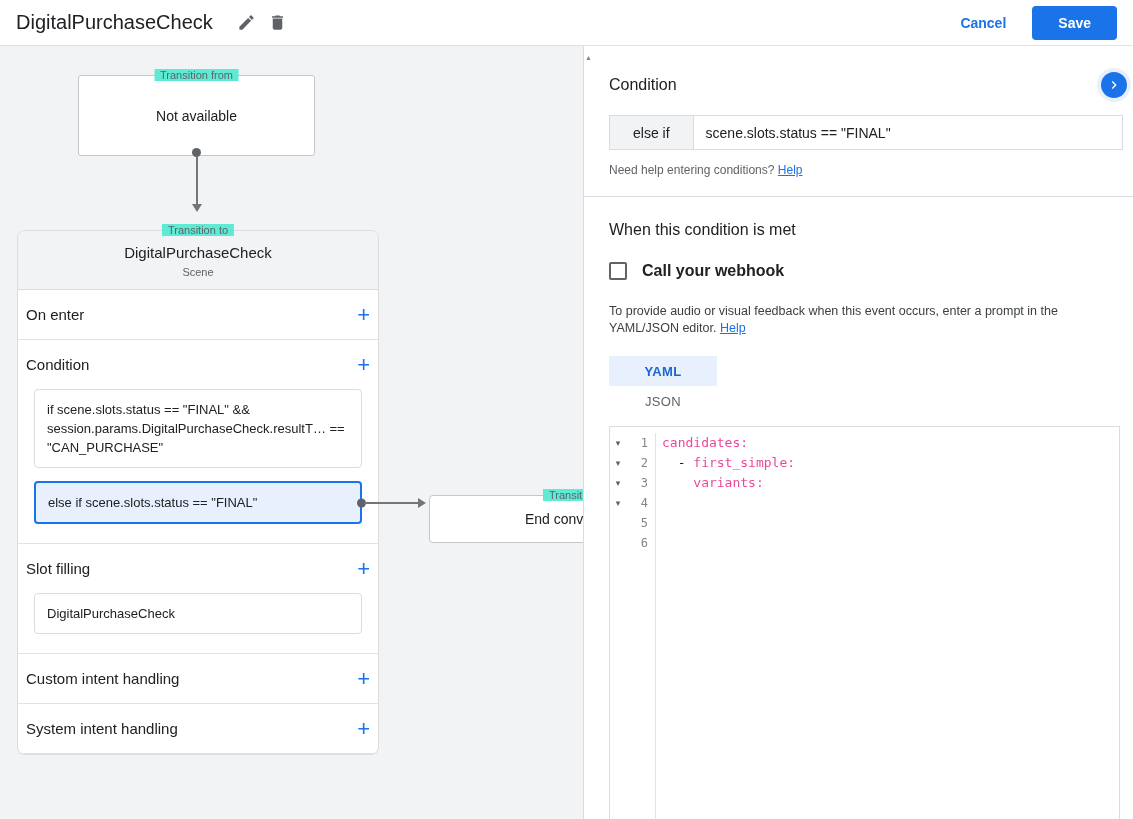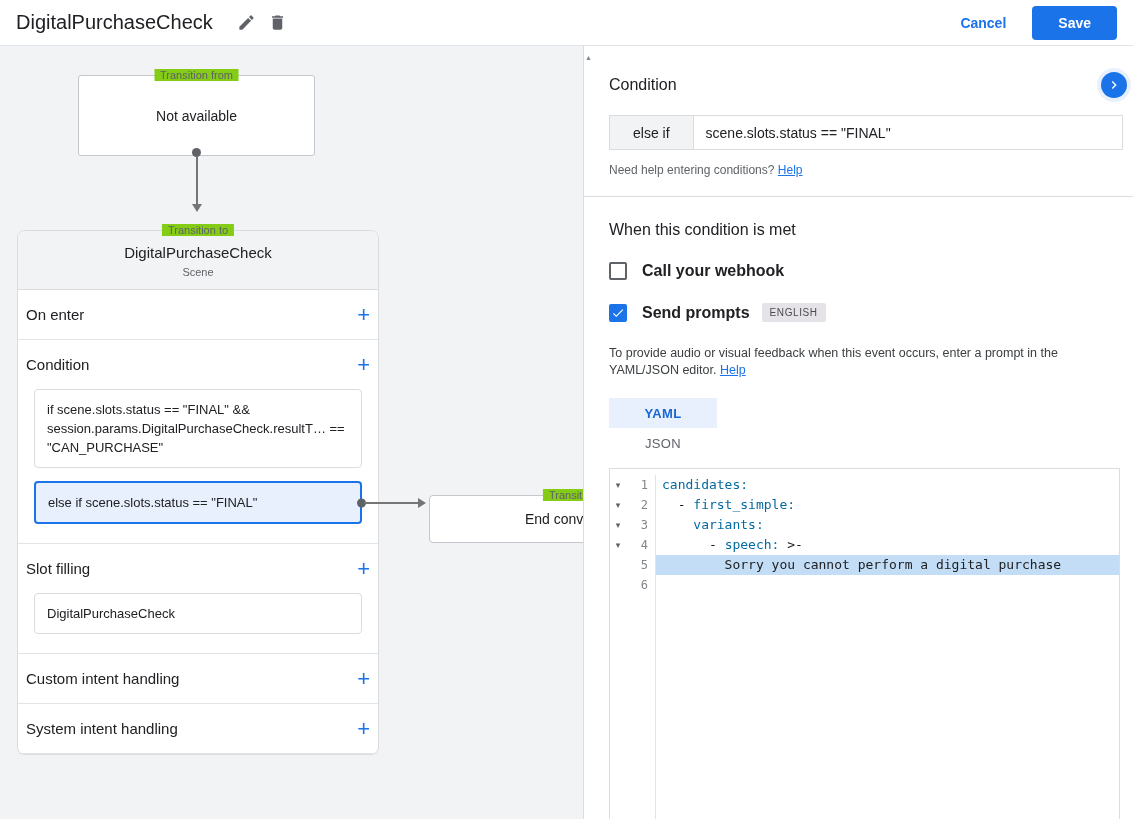--- a/index.html
+++ b/index.html
@@ -19,21 +19,21 @@
     font-size:14px; font-weight:bold; padding:0 26px; height:34px; cursor:pointer; font-family:inherit; }
 
   
   .main { display:flex; height:773px; }
   .canvas { width:584px; background:#f1f3f4; position:relative; overflow:hidden;
     border-right:1px solid #dadce0; flex:none; }
   .panel { flex:1; background:#fff; position:relative; overflow:hidden; }
 
   
   .node-tag { position:absolute; top:-7px; left:50%; transform:translateX(-50%);
-    font-size:11px; color:#5f6368; background:#84cc16; padding:0 6px; white-space:nowrap; }
+    font-size:11px; color:#5f6368; background:#5eead4; padding:0 6px; white-space:nowrap; }
   .from-box { position:absolute; left:78px; top:29px; width:237px; height:81px;
     background:#fff; border:1px solid #c4c7cb; border-radius:3px;
     display:flex; align-items:center; justify-content:center; font-size:14px; }
   .v-dot { position:absolute; left:192px; top:102px; width:9px; height:9px;
     border-radius:50%; background:#5f6368; }
   .v-line { position:absolute; left:196px; top:110px; width:2px; height:49px; background:#757575; }
   .v-head { position:absolute; left:192px; top:158px; width:0; height:0;
     border-left:5px solid transparent; border-right:5px solid transparent; border-top:8px solid #757575; }
 
   .scene-node { position:absolute; left:17px; top:184px; width:362px;
@@ -96,21 +96,21 @@
   .editor { margin:10px 13px 0 25px; border:1px solid #dadce0; height:400px; display:flex;
     font-family:"DejaVu Sans Mono","Liberation Mono",monospace; font-size:13px; padding-top:6px; }
   .gutter { width:46px; flex:none; border-right:1px solid #e0e3e7; }
   .gutter-row { height:20px; display:flex; align-items:center; }
   .fold { width:16px; text-align:center; font-size:9px; color:#5f6368; cursor:pointer;
     font-family:"DejaVu Sans",sans-serif; }
   .lnum { flex:1; text-align:right; padding-right:7px; font-size:12px; color:#80868b; }
   .code { flex:1; overflow:hidden; cursor:text; }
   .code-line { height:20px; line-height:20px; padding-left:6px; white-space:pre; }
   .code-line.hl { background:#c2ddf5; }
-  .tok-key { color:#0369a1; }
+  .tok-key { color:#ec4899; }
   .tok { color:#202124; }
 </style>
 </head>
 <body>
 
 <div class="topbar">
   <span class="page-title">DigitalPurchaseCheck</span>
   <button class="icon-btn">
     <svg viewBox="0 0 24 24">
       <path d="M3 17.25V21h3.75L17.81 9.94l-3.75-3.75L3 17.25zM20.71 7.04c.39-.39.39-1.02 0-1.41l-2.34-2.34a.996.996 0 0 0-1.41 0l-1.83 1.83 3.75 3.75 1.83-1.83z"></path>
@@ -219,29 +219,20 @@
 
     <div class="panel-divider"></div>
 
     <div class="met-heading">When this condition is met</div>
 
     <div class="check-row">
       <span class="checkbox"></span>
       <span class="check-label">Call your webhook</span>
     </div>
 
-    <div class="check-row">
-      <span class="checkbox checked">
-        <svg viewBox="0 0 24 24">
-          <path d="M9 16.2L4.8 12l-1.4 1.4L9 19 21 7l-1.4-1.4z" fill="#ffffff"></path>
-        </svg>
-      </span>
-      <span class="check-label">Send prompts</span>
-      <span class="badge">ENGLISH</span>
-    </div>
 
     <div class="hint">
       <span>To provide audio or visual feedback when this event occurs, enter a prompt in the YAML/JSON editor.</span>
       <a class="link">Help</a>
     </div>
 
     <div class="tabs">
       <div class="tab active">YAML</div>
       <div class="tab">JSON</div>
     </div>
@@ -270,19 +261,17 @@
         </div>
         <div class="gutter-row">
           <span class="fold"></span>
           <span class="lnum">6</span>
         </div>
       </div>
       <div class="code">
         <div class="code-line"><span class="tok-key">candidates:</span></div>
         <div class="code-line"><span class="tok">  - </span><span class="tok-key">first_simple:</span></div>
         <div class="code-line"><span class="tok">    </span><span class="tok-key">variants:</span></div>
-        <div class="code-line"><span class="tok">      - </span><span class="tok-key">speech:</span><span class="tok"> &gt;-</span></div>
-        <div class="code-line hl"><span class="tok">        Sorry you cannot perform a digital purchase</span></div>
         <div class="code-line"></div>
       </div>
     </div>
   </div>
 </div>
 
 </body></html>

